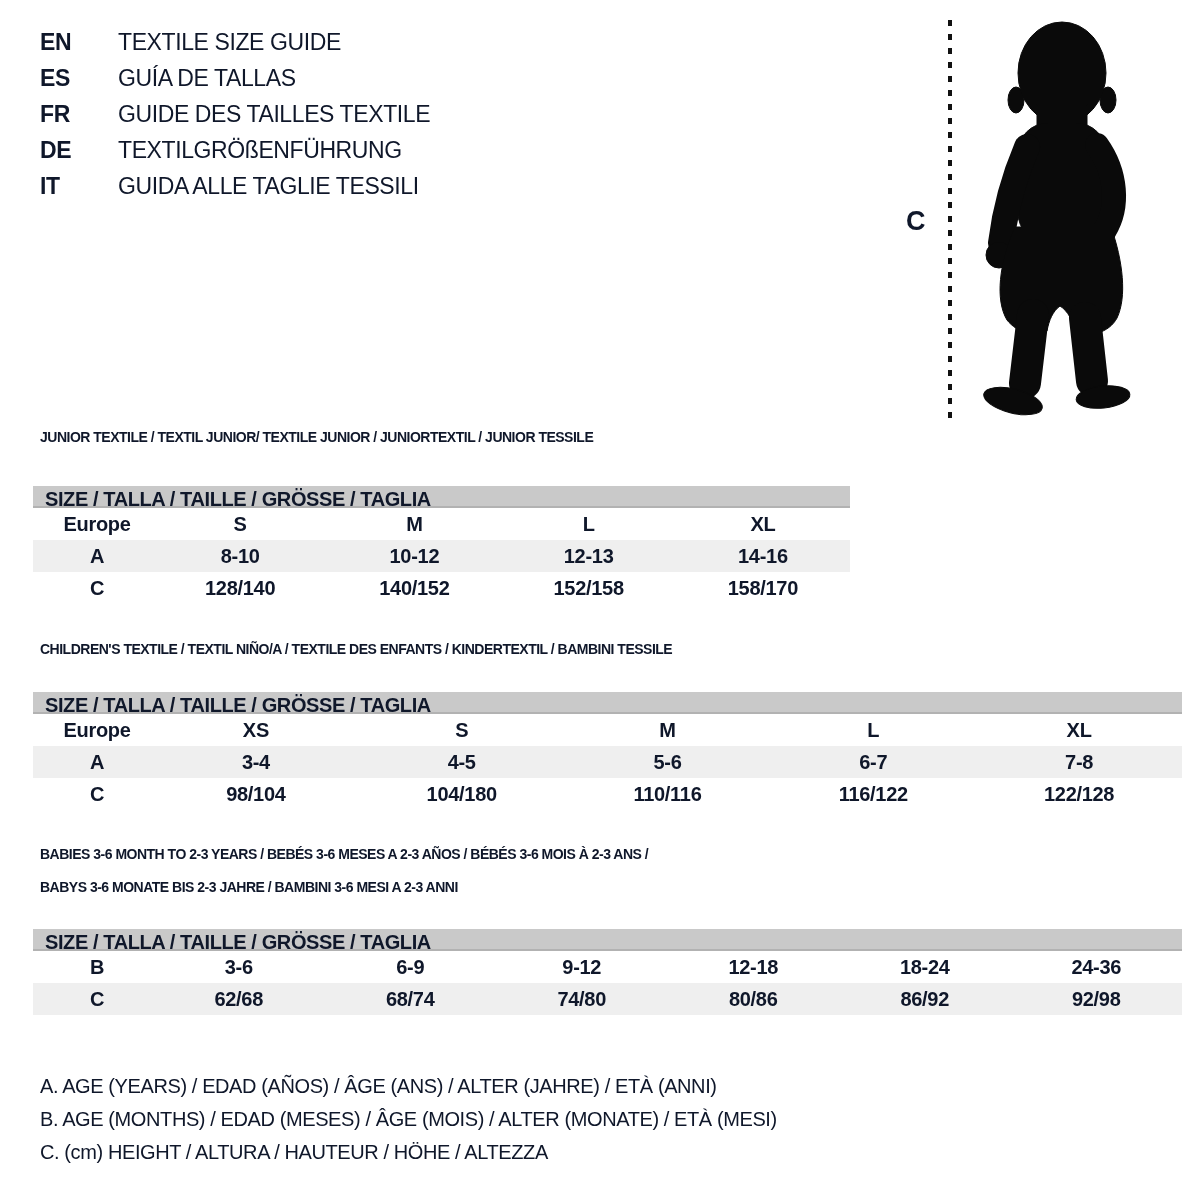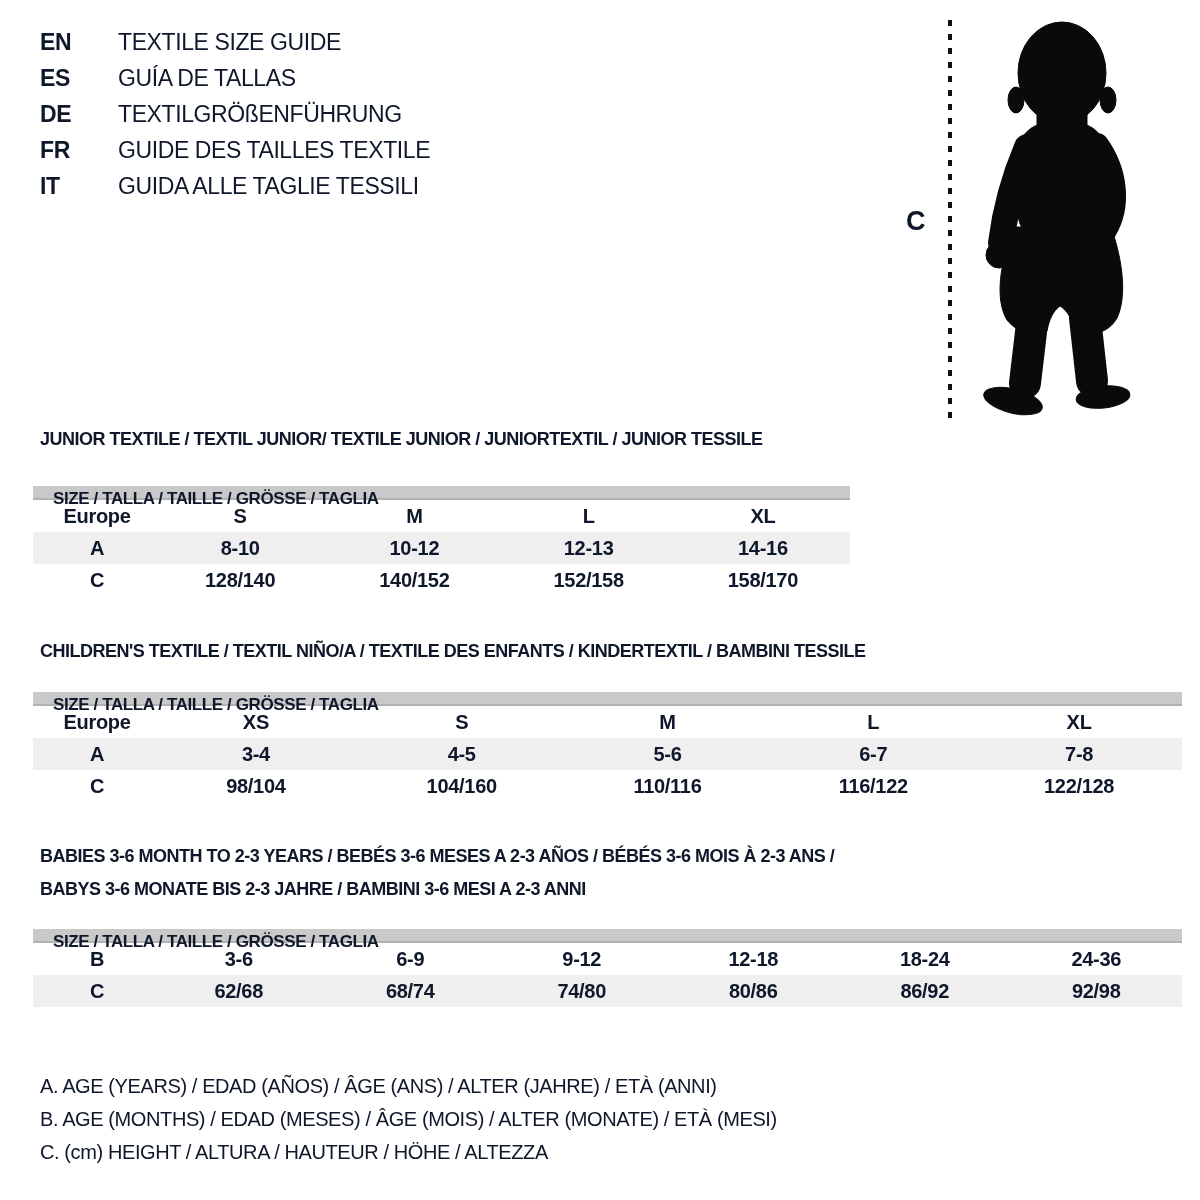--- a/index.html
+++ b/index.html
@@ -11,25 +11,25 @@
   
   .lang-list{position:absolute;left:40px;top:24px;}
   .lang-row{display:flex;height:36px;align-items:center;}
   .lang-code{width:78px;font-size:23px;font-weight:700;letter-spacing:-0.4px;}
   .lang-title{font-size:23px;font-weight:400;letter-spacing:-0.4px;white-space:nowrap;}
   
   .measure-line{position:absolute;left:944px;top:18px;width:12px;height:402px;}
   .measure-label{position:absolute;left:906px;top:206px;font-size:27px;font-weight:700;}
   .silhouette{position:absolute;left:965px;top:15px;width:185px;height:405px;}
   
-  .sec-heading{position:absolute;left:40px;font-size:18px;font-weight:700;letter-spacing:-0.5px;white-space:nowrap;}
+  .sec-heading{position:absolute;left:40px;font-size:14px;font-weight:700;letter-spacing:-0.5px;white-space:nowrap;}
   
   .size-table{position:absolute;left:33px;}
-  .t-head{height:14px;line-height:26px;background:#c9c9c9;border-bottom:2px solid #b2b2b2;
-          font-size:17px;font-weight:700;letter-spacing:-0.4px;padding-left:20px;box-sizing:border-box;}
+  .t-head{height:22px;line-height:26px;background:#c9c9c9;border-bottom:2px solid #b2b2b2;
+          font-size:20px;font-weight:700;letter-spacing:-0.4px;padding-left:12px;box-sizing:border-box;}
   .t-row{display:flex;height:32px;align-items:center;font-size:20px;font-weight:700;letter-spacing:-0.3px;}
   .t-row.shaded{background:#efefef;}
   .t-label{width:120px;padding-left:8px;box-sizing:border-box;text-align:center;}
   .t-cell{flex:1;text-align:center;}
   
   .footnotes{position:absolute;left:40px;top:1070px;}
   .footnote{font-size:20px;font-weight:400;letter-spacing:-0.4px;line-height:33px;white-space:nowrap;}
 </style>
 </head>
 <body>
@@ -39,26 +39,26 @@
   <div class="lang-list">
     <div class="lang-row">
       <span class="lang-code">EN</span>
       <span class="lang-title">TEXTILE SIZE GUIDE</span>
     </div>
     <div class="lang-row">
       <span class="lang-code">ES</span>
       <span class="lang-title">GUÍA DE TALLAS</span>
     </div>
     <div class="lang-row">
+      <span class="lang-code">FR</span>
+      <span class="lang-title">GUIDE DES TAILLES TEXTILE</span>
+    </div>
+    <div class="lang-row">
       <span class="lang-code">DE</span>
       <span class="lang-title">TEXTILGRÖßENFÜHRUNG</span>
-    </div>
-    <div class="lang-row">
-      <span class="lang-code">FR</span>
-      <span class="lang-title">GUIDE DES TAILLES TEXTILE</span>
     </div>
     <div class="lang-row">
       <span class="lang-code">IT</span>
       <span class="lang-title">GUIDA ALLE TAGLIE TESSILI</span>
     </div>
   </div>
 
   <span class="measure-label">C</span>
   <svg class="measure-line" viewBox="0 0 12 402">
     <line x1="6" y1="2" x2="6" y2="400" stroke="#111" stroke-width="4" stroke-dasharray="6 8"></line>
@@ -133,21 +133,21 @@
           <div class="t-label">A</div>
           <div class="t-cell">3-4</div>
           <div class="t-cell">4-5</div>
           <div class="t-cell">5-6</div>
           <div class="t-cell">6-7</div>
           <div class="t-cell">7-8</div>
         </div>
         <div class="t-row">
           <div class="t-label">C</div>
           <div class="t-cell">98/104</div>
-          <div class="t-cell">104/160</div>
+          <div class="t-cell">104/180</div>
           <div class="t-cell">110/116</div>
           <div class="t-cell">116/122</div>
           <div class="t-cell">122/128</div>
         </div>
       </div>
   </section>
 
   <section>
     <h2 class="sec-heading" style="top:846px;margin:0;">BABIES 3-6 MONTH TO 2-3 YEARS / BEBÉS 3-6 MESES A 2-3 AÑOS / BÉBÉS 3-6 MOIS À 2-3 ANS /</h2>
     <h2 class="sec-heading" style="top:879px;margin:0;text-align:right;">BABYS 3-6 MONATE BIS 2-3 JAHRE / BAMBINI 3-6 MESI A 2-3 ANNI</h2>

